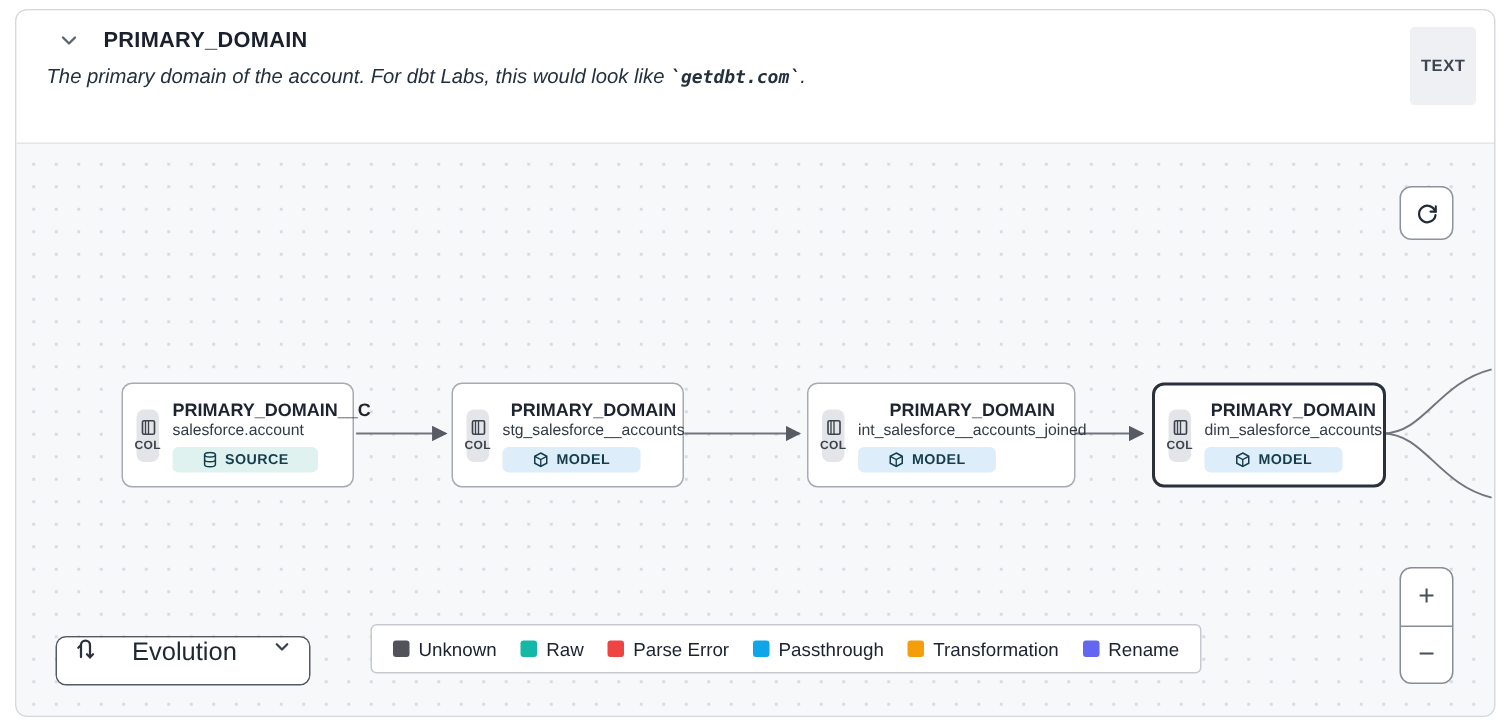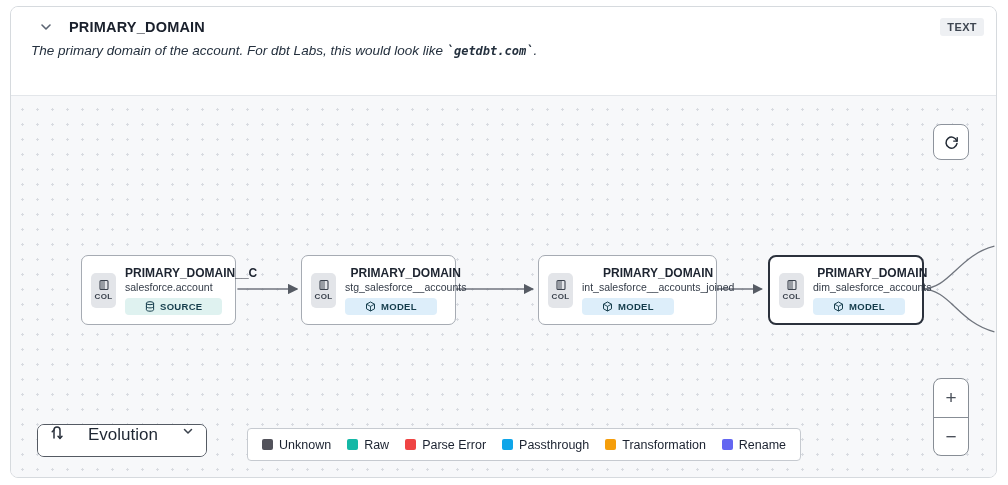--- a/index.html
+++ b/index.html
@@ -6,21 +6,21 @@
   html,body { width:1008px; height:485px; background:#fff; font-family:"Liberation Sans", sans-serif; overflow:hidden; }
   .card { position:absolute; left:10px; top:6px; width:987px; height:472px; background:#fff;
           border:1px solid #d6dade; border-radius:8px; overflow:hidden; display:flex; flex-direction:column; }
 
   
   .hdr { position:relative; height:88px; padding:12px 14px 0 20px; background:#fff; flex:0 0 auto; }
   .hdr-row { display:flex; align-items:center; gap:16px; padding-left:8px; }
   .chev { width:14px; height:14px; color:#5b6472; cursor:pointer; }
   .hdr-title { font-size:14.5px; font-weight:700; color:#1a202c; letter-spacing:.2px; }
   .type-badge { position:absolute; top:11px; right:12px; background:#eef0f3; color:#3e4651;
-                font-size:11px; font-weight:600; padding:3px 7px; border-radius:3px; letter-spacing:.4px; }
+                font-size:11px; font-weight:600; padding:20px 7px; border-radius:3px; letter-spacing:.4px; }
   .desc { margin-top:8px; font-size:13.5px; font-style:italic; color:#24303e; }
   .desc code { font-family:"DejaVu Sans Mono", monospace; font-weight:700; font-size:12px; font-style:italic; }
   .inherited { margin-top:6px; font-size:13px; font-style:italic; color:#6b7480; }
   .inherited a { color:#12826e; text-decoration:underline; cursor:pointer; }
 
   
   .canvas { position:relative; flex:1; border-top:1px solid #e3e6ea; background:#f7f8fa;
             background-image: radial-gradient(#d8dbe1 1px, transparent 1.3px);
             background-size: 15px 15px; background-position: 4px 6px; }
   .edges { position:absolute; inset:0; width:100%; height:100%; }
@@ -31,39 +31,39 @@
          font-size:13.5px; color:#232b36; cursor:pointer; }
   .full-lineage { top:28px; right:74px; padding:0 13px; font-weight:500; }
   .refresh { top:28px; right:27px; width:36px; }
 
   
   .node { position:absolute; height:70px; background:#fff; border:1px solid #a6abb3; border-radius:7px;
           display:flex; align-items:center; padding:0 10px 0 9px; gap:9px; cursor:pointer; }
   .node.selected { border:2px solid #2b313c; border-radius:8px; }
   .lens-badge { position:absolute; top:-14px; right:9px; z-index:-1; font-size:9px; font-weight:700;
                 letter-spacing:.4px; padding:3px 7px 8px; border-radius:4px; }
-  .col-chip { flex:0 0 auto; width:25px; height:35px; background:#e3e5e9; border-radius:5px;
+  .col-chip { flex:0 0 auto; width:15px; height:35px; background:#e3e5e9; border-radius:5px;
               display:flex; flex-direction:column; align-items:center; justify-content:center; gap:1px; }
   .col-chip .col-label { font-size:8px; font-weight:700; color:#3c434e; letter-spacing:.3px; }
   .node-body { display:flex; flex-direction:column; align-items:flex-start; }
   .node-title { font-size:12px; font-weight:700; color:#1d2430; align-self:center; }
   .node-sub { font-size:10.5px; color:#333b47; margin-top:1px; }
   .res-badge { margin-top:5px; display:inline-flex; align-items:center; gap:5px; font-size:9.5px;
                font-weight:700; color:#143c4b; padding:3px 20px; border-radius:4px; letter-spacing:.3px; }
   .res-source { background:#dff2f0; }
   .res-model { background:#ddeefa; }
 
   
   .lens-group { position:absolute; left:26px; top:328px; height:33px; display:flex; align-items:stretch;
                 border:1px solid #545a63; border-radius:7px; overflow:hidden; background:#fff; }
   .lens-btn { display:flex; align-items:center; gap:7px; padding:0 12px; color:#fff;
               font-size:13px; font-weight:700; cursor:pointer; }
   .lens-select { display:flex; align-items:flex-start; gap:24px; padding:0 12px; background:#fff;
                  font-size:17px; color:#1f2733; cursor:pointer; }
-  .legend { position:absolute; left:236px; top:332px; height:33px; display:flex; align-items:center;
+  .legend { position:absolute; left:236px; top:320px; height:33px; display:flex; align-items:center;
             gap:16px; padding:0 14px; background:#fff; border:1px solid #c6cad0; border-radius:4px; }
   .legend-item { display:flex; align-items:center; gap:6px; }
   .swatch { width:11px; height:11px; border-radius:2px; }
   .legend-label { font-size:12.5px; color:#1b2230; }
 
   
   .zoomer { position:absolute; right:27px; top:282px; width:36px; background:#fff;
             border:1px solid #878d95; border-radius:8px; overflow:hidden; }
   .zoomer .zbtn { height:38px; display:flex; align-items:center; justify-content:center;
                   font-size:19px; color:#4a505a; cursor:pointer; }

